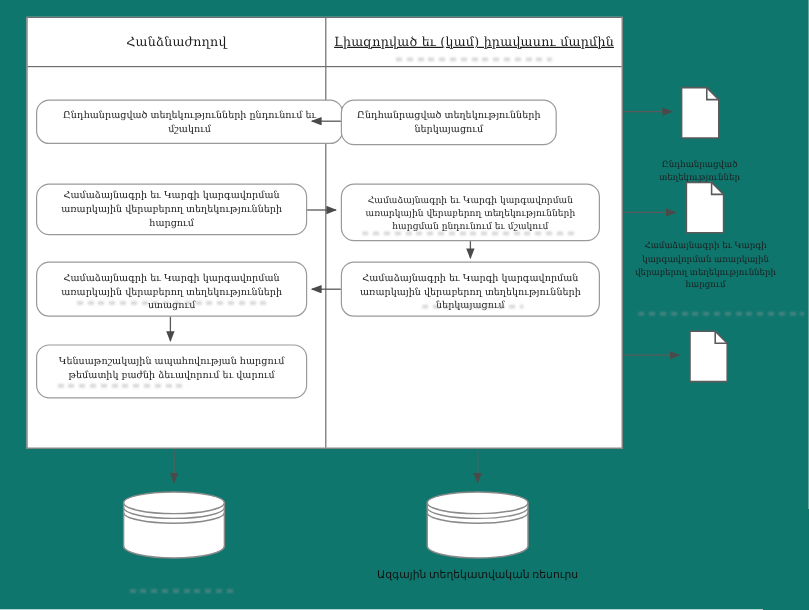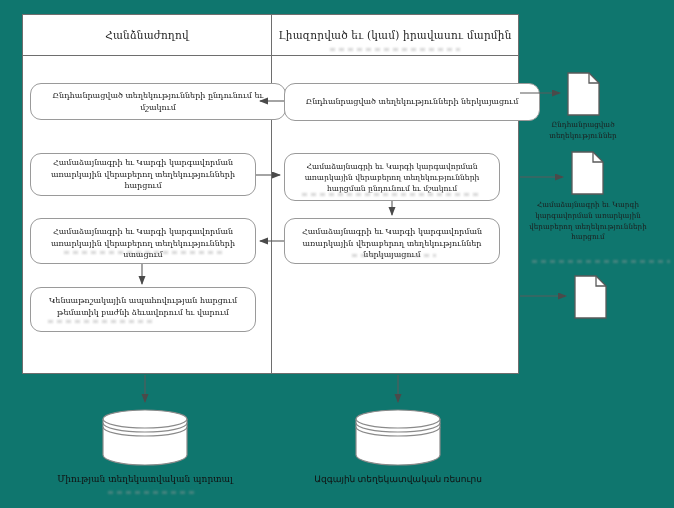--- a/index.html
+++ b/index.html
@@ -7,21 +7,21 @@
     position:relative; width:674px; height:508px; background:#0f766e;
     font-family:"DejaVu Serif","DejaVu Sans",serif; color:#1c1c1c; overflow:hidden;
   }
   .lane-frame { position:absolute; left:22px; top:14px; width:497px; height:360px;
     border:1px solid #6e6e6e; box-sizing:border-box; background:#fff; }
   .lane-divider { position:absolute; left:248px; top:0; width:1px; height:100%; background:#6e6e6e; }
   .lane-header-sep { position:absolute; left:0; top:40px; width:100%; height:1px; background:#6e6e6e; }
   .lane-title { position:absolute; top:0; height:40px; display:flex; align-items:center;
     justify-content:center; font-size:10.5px; letter-spacing:0.2px; }
   .lane-title.left { left:0; width:248px; }
-  .lane-title.right { left:248px; width:248px; }
+  .lane-title.right { left:248px; width:248px;text-decoration:underline; }
   .flow-box { position:absolute; border:1px solid #9a9a9a; border-radius:11px; background:#fff;
     display:flex; align-items:center; justify-content:center; text-align:center;
     font-size:8px; line-height:1.45; padding:3px 11px; box-sizing:border-box; color:#1c1c1c; }
   .flow-box.topalign { align-items:flex-start; padding-top:7px; }
   .doc-icon { position:absolute; }
   .doc-label { position:absolute; text-align:center; font-size:7.2px; line-height:1.5; color:#1c1c1c; }
   .db-icon { position:absolute; }
   .db-label { position:absolute; text-align:center; font-size:9px; color:#111; }
   .arrow-layer { position:absolute; left:0; top:0; pointer-events:none; }
   .ghost { position:absolute; height:3px; opacity:0.4; filter:blur(0.8px);
@@ -37,48 +37,47 @@
     <div class="lane-title right">Լիազորված եւ (կամ) իրավասու մարմին</div>
     <div class="lane-header-sep"></div>
     <div class="lane-divider"></div>
   </div>
 
   <div class="flow-box" style="left:30px; top:83px; width:256px; height:37px;">Ընդհանրացված տեղեկությունների ընդունում եւ մշակում</div>
   <div class="flow-box" style="left:30px; top:153px; width:226px; height:43px;">Համաձայնագրի եւ Կարգի կարգավորման առարկային վերաբերող տեղեկությունների հարցում</div>
   <div class="flow-box topalign" style="left:30px; top:218px; width:226px; height:46px;">Համաձայնագրի եւ Կարգի կարգավորման առարկային վերաբերող տեղեկությունների ստացում</div>
   <div class="flow-box topalign" style="left:30px; top:287px; width:226px; height:45px;">Կենսաթոշակային ապահովության հարցում թեմատիկ բաժնի ձեւավորում եւ վարում</div>
 
-  <div class="flow-box" style="left:284px; top:83px; width:256px; height:38px;">Ընդհանրացված տեղեկությունների ներկայացում</div>
+  <div class="flow-box" style="left:284px; top:83px; width:180px; height:38px;">Ընդհանրացված տեղեկությունների ներկայացում</div>
   <div class="flow-box topalign" style="left:284px; top:153px; width:216px; height:48px; font-size:7.6px;">Համաձայնագրի եւ Կարգի կարգավորման առարկային վերաբերող տեղեկությունների հարցման ընդունում եւ մշակում</div>
-  <div class="flow-box topalign" style="left:284px; top:218px; width:216px; height:46px;">Համաձայնագրի եւ Կարգի կարգավորման առարկային վերաբերող տեղեկություններ ներկայացում</div>
+  <div class="flow-box topalign" style="left:284px; top:218px; width:216px; height:46px;">Համաձայնագրի եւ Կարգի կարգավորման առարկային վերաբերող տեղեկությունների ներկայացում</div>
 
   <svg class="doc-icon" style="left:563px; top:71px;" width="40" height="46" viewBox="0 0 40 46">
     <path d="M5 2 H26 L36 12 V44 H5 Z" fill="#ffffff" stroke="#5a5a5a" stroke-width="1.3"></path>
     <path d="M26 2 V12 H36" fill="none" stroke="#5a5a5a" stroke-width="1.3"></path>
   </svg>
-  <div class="doc-label" style="left:523px; top:120px; width:120px;">Ընդհանրացված տեղեկություններ</div>
+  <div class="doc-label" style="left:523px; top:132px; width:120px;">Ընդհանրացված տեղեկություններ</div>
 
   <svg class="doc-icon" style="left:567px; top:150px;" width="40" height="46" viewBox="0 0 40 46">
     <path d="M5 2 H26 L36 12 V44 H5 Z" fill="#ffffff" stroke="#5a5a5a" stroke-width="1.3"></path>
     <path d="M26 2 V12 H36" fill="none" stroke="#5a5a5a" stroke-width="1.3"></path>
   </svg>
   <div class="doc-label" style="left:525px; top:200px; width:126px;">Համաձայնագրի եւ Կարգի կարգավորման առարկային վերաբերող տեղեկությունների հարցում</div>
 
   <svg class="doc-icon" style="left:570px; top:274px;" width="40" height="46" viewBox="0 0 40 46">
     <path d="M5 2 H26 L36 12 V44 H5 Z" fill="#ffffff" stroke="#5a5a5a" stroke-width="1.3"></path>
     <path d="M26 2 V12 H36" fill="none" stroke="#5a5a5a" stroke-width="1.3"></path>
   </svg>
 
   <svg class="db-icon" style="left:99px; top:406px;" width="92" height="64" viewBox="0 0 92 64">
     <path d="M4 13 V49 A42 10 0 0 0 88 49 V13" fill="#ffffff" stroke="#8a8a8a" stroke-width="1.2"></path>
     <ellipse cx="46" cy="13" rx="42" ry="9" fill="#ffffff" stroke="#8a8a8a" stroke-width="1.2"></ellipse>
     <path d="M4 17 A42 9 0 0 0 88 17" fill="none" stroke="#8a8a8a" stroke-width="1.2"></path>
     <path d="M4 21 A42 9 0 0 0 88 21" fill="none" stroke="#8a8a8a" stroke-width="1.2"></path>
   </svg>
-  <div class="db-label" style="left:55px; top:474px; width:180px;">Միության տեղեկատվական պորտալ</div>
 
   <svg class="db-icon" style="left:352px; top:406px;" width="92" height="64" viewBox="0 0 92 64">
     <path d="M4 13 V49 A42 10 0 0 0 88 49 V13" fill="#ffffff" stroke="#8a8a8a" stroke-width="1.2"></path>
     <ellipse cx="46" cy="13" rx="42" ry="9" fill="#ffffff" stroke="#8a8a8a" stroke-width="1.2"></ellipse>
     <path d="M4 17 A42 9 0 0 0 88 17" fill="none" stroke="#8a8a8a" stroke-width="1.2"></path>
     <path d="M4 21 A42 9 0 0 0 88 21" fill="none" stroke="#8a8a8a" stroke-width="1.2"></path>
   </svg>
   <div class="db-label" style="left:308px; top:474px; width:180px;font-family:Liberation Serif, serif;">Ազգային տեղեկատվական ռեսուրս</div>
 
   <svg class="arrow-layer" width="674" height="508" viewBox="0 0 674 508">

